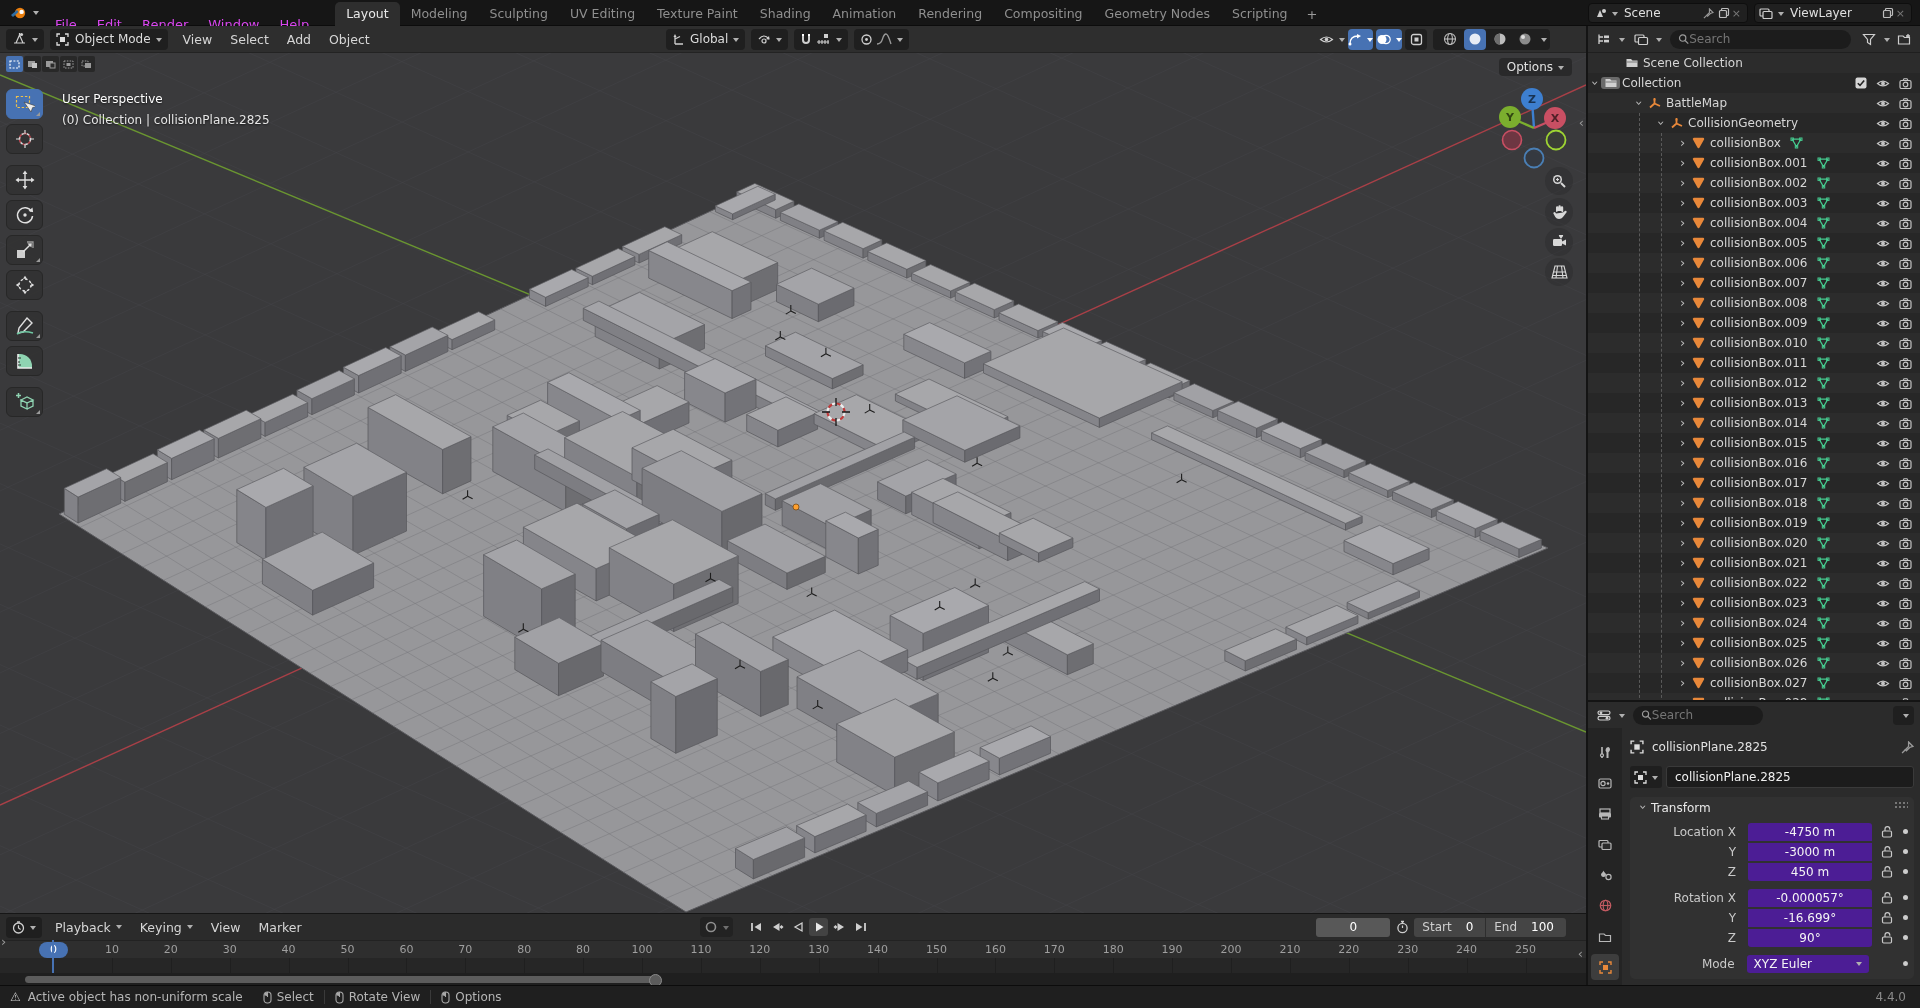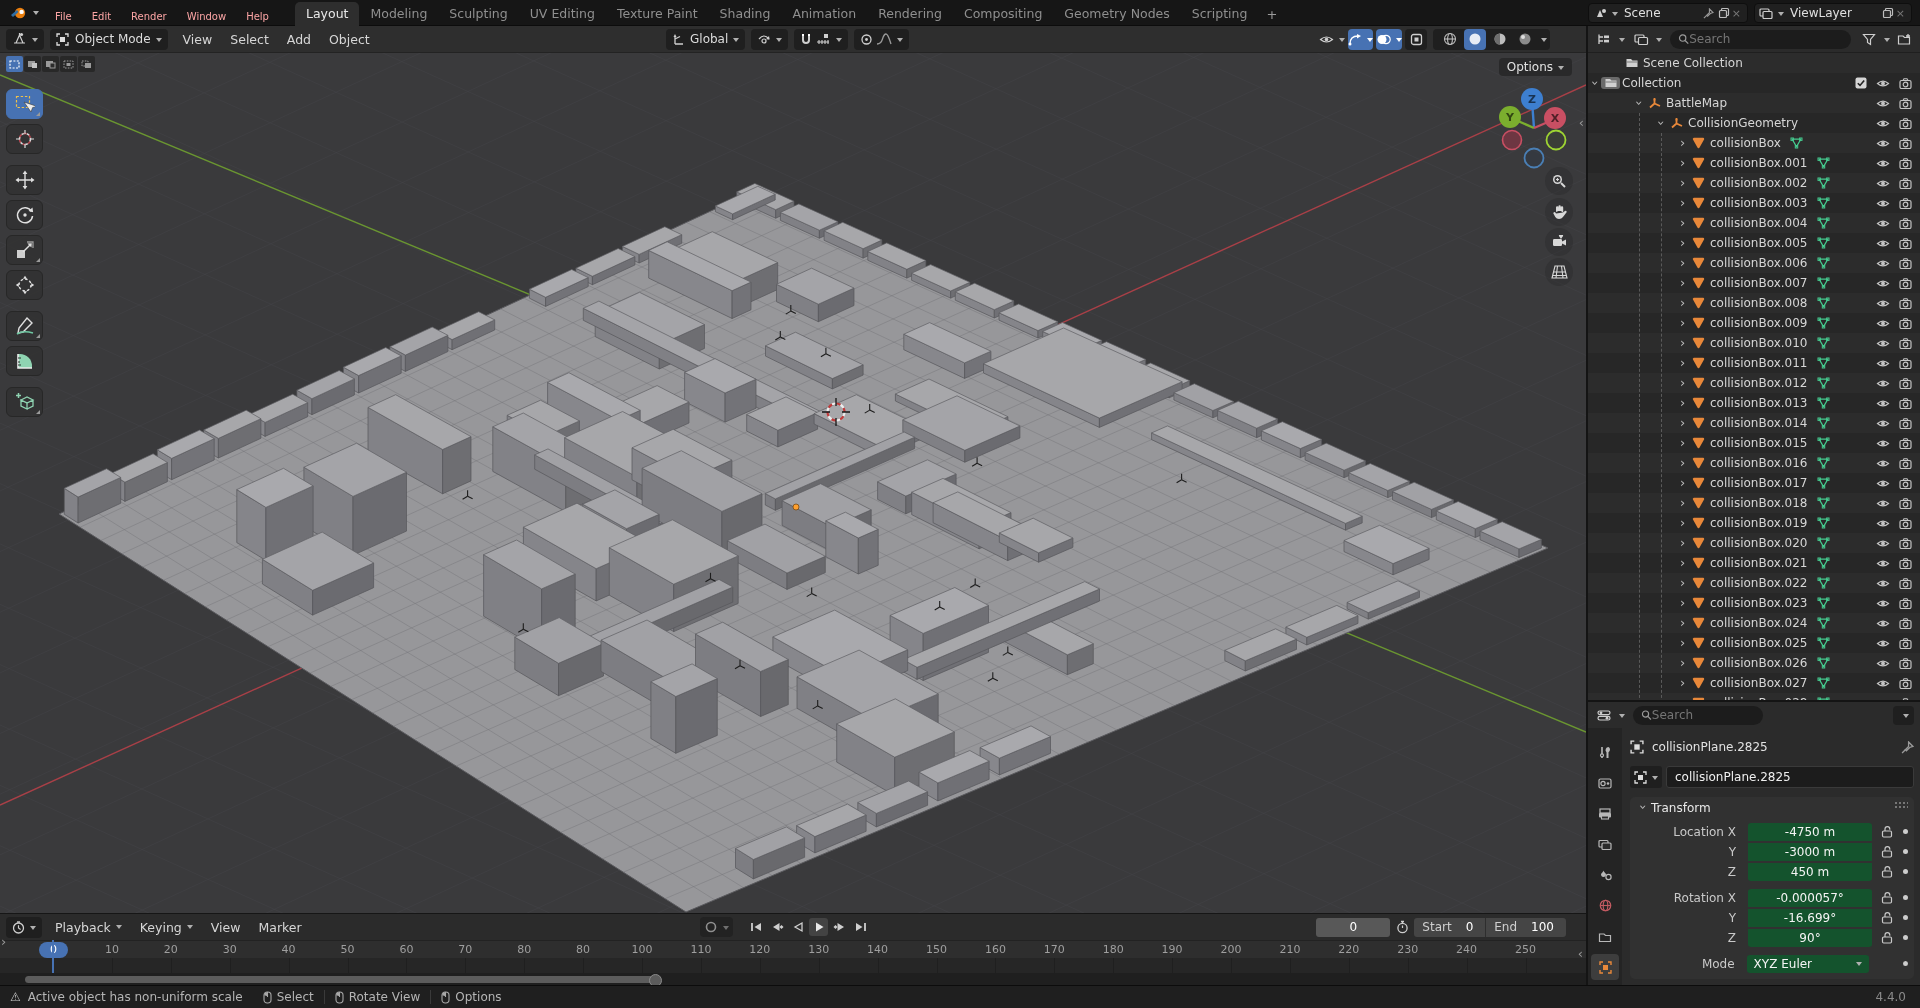--- a/index.html
+++ b/index.html
@@ -5,21 +5,21 @@
 *{box-sizing:border-box;margin:0;padding:0;user-select:none}
 body{background:#000;font-family:"DejaVu Sans",sans-serif}
 #app{position:relative;width:1920px;height:1008px;overflow:hidden;background:#1e1e1e;color:#d4d4d4;font-size:12px}
 .caret{display:inline-block;width:0;height:0;border:3.5px solid transparent;border-top:4.5px solid #b0b0b0;margin:4px 0 0 5px}
 .exp{color:#bdbdbd;font-size:13px;width:13px;text-align:center;line-height:20px}
 .exp.open{transform:rotate(90deg)}
 svg{display:block}
 
 #topbar{position:absolute;left:0;top:0;width:1920px;height:26px;background:#161616;display:flex;align-items:center;border-bottom:1px solid #0c0c0c}
 #logo-btn{display:flex;align-items:center;padding:0 6px 0 10px}
-.menu-item{padding:4px 10px;height:26px;line-height:26px;color:#fca5a5;font-size:10px;cursor:default}
+.menu-item{padding:12px 10px;height:26px;line-height:26px;color:#d946ef;font-size:13px;cursor:default}
 #ws-tabs{display:flex;align-items:flex-end;height:26px;margin-left:16px}
 .ws-tab{padding:4px 11px 5px;color:#8f8f8f;font-size:12.5px;border-radius:5px 5px 0 0;white-space:nowrap}
 .ws-tab.active{background:#2e2e2e;color:#e8e8e8}
 .ws-add{color:#9a9a9a;padding:4px 8px;font-size:13px}
 .id-widget{position:absolute;top:3px;height:20px;display:flex;align-items:center;background:#202020;border:1px solid #0e0e0e;border-radius:4px;padding:0 4px;font-size:12px;color:#e0e0e0}
 .id-widget .xbtn{color:#777;margin:0 2px;font-size:11px}
 
 #viewport{position:absolute;left:0;top:26px;width:1586px;height:887px;background:#3a3a3c}
 #vp-header{position:relative;width:100%;height:27px;background:#2e2e2e;border-bottom:1px solid #232323;display:flex;align-items:center;z-index:5}
 .hbtn{display:flex;align-items:center;height:21px;background:#1f1f1f;border-radius:4px;padding:0 6px;margin-left:6px;color:#dcdcdc}
@@ -63,21 +63,21 @@
 .ptab.sel{background:#3d3d3d}
 #prop-body{position:absolute;left:34px;top:26px;right:0;bottom:0;padding:8px 6px 0 8px}
 #breadcrumb{display:flex;align-items:center;height:22px;color:#e2e2e2}
 #objname-row{display:flex;align-items:center;margin-top:8px;height:22px}
 #objname-field{flex:1;background:#1c1c1c;border:1px solid #3a3a3a;border-radius:3px;height:22px;line-height:20px;padding:0 8px;color:#efefef;margin-left:4px}
 #transform-panel{margin-top:9px;background:#313131;border-radius:5px;padding:4px 6px 6px}
 #transform-head{display:flex;align-items:flex-start;height:20px;color:#e8e8e8;font-size:12px}
 .grip{margin-left:auto;width:14px;height:8px;background:radial-gradient(circle,#777 1px,transparent 1.2px);background-size:4px 4px}
 .trow{display:flex;align-items:center;height:19px;margin-top:1px}
 .trow .tlabel{width:112px;text-align:right;padding-right:12px;color:#c9c9c9;white-space:nowrap}
-.trow .tfield{width:124px;height:18px;background:#14532d;color:#f4f4f4;text-align:center;line-height:18px;font-size:12px;overflow:hidden}
+.trow .tfield{width:124px;height:18px;background:#4c1d95;color:#f4f4f4;text-align:center;line-height:18px;font-size:12px;overflow:hidden}
 .trow .dot{width:5px;height:5px;border-radius:50%;background:#cdcdcd;margin-left:10px}
 .trow .lock{margin-left:9px}
 
 #timeline{position:absolute;left:0;top:913px;width:1586px;height:72px;background:#2b2b2b;border-top:1px solid #161616}
 #tl-header{height:26px;display:flex;align-items:center;position:relative}
 #tl-playback{position:absolute;left:746px;display:flex;align-items:center}
 .pb-btn{width:19px;height:18px;display:flex;align-items:center;justify-content:center;border-radius:3px;margin-right:2px}
 .pb-btn.play{background:#434343}
 #tl-autokey{position:absolute;left:700px;display:flex;align-items:center;background:#222;border-radius:4px;height:20px;padding:0 4px}
 #tl-right{position:absolute;right:20px;display:flex;align-items:center}
@@ -783,20 +783,24 @@
             </svg>
           </div>
         <div class="sm-btn">
             <svg width="11" height="9" viewBox="0 0 11 9">
               <rect x="1" y="1" width="6" height="5" fill="none" stroke="#9a9a9a" stroke-width="1" stroke-dasharray="1.6 1.2"></rect>
               <rect x="4" y="3" width="6" height="5" fill="#9a9a9a"></rect>
             </svg>
           </div>
       </div>
 
+      <div id="overlay-text">
+        <div>User Perspective</div>
+        <div class="l2">(0) Collection | collisionPlane.2825</div>
+      </div>
 
       <div id="options-btn">
         <span>Options</span>
           <span class="caret"></span>
       </div>
 
       <div id="toolbar">
           <div class="tool-btn active sub">
             <svg width="20" height="19" viewBox="0 0 20 19">
               <rect x="1.5" y="1.5" width="13" height="11" fill="none" stroke="#f0c24b" stroke-width="1.2" stroke-dasharray="2.4 1.8"></rect>

